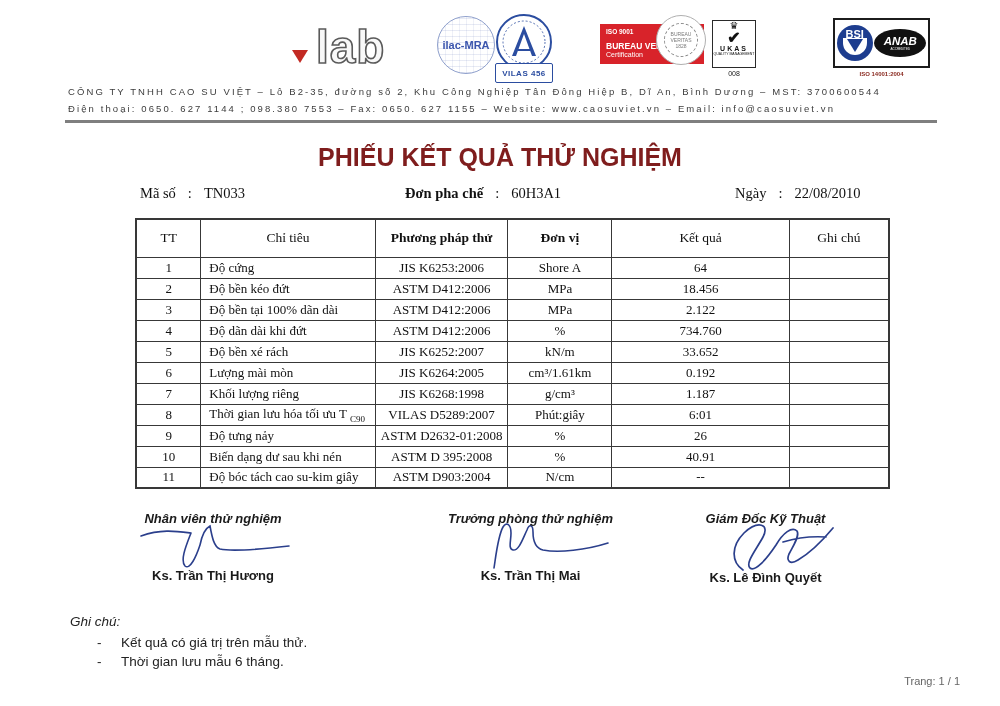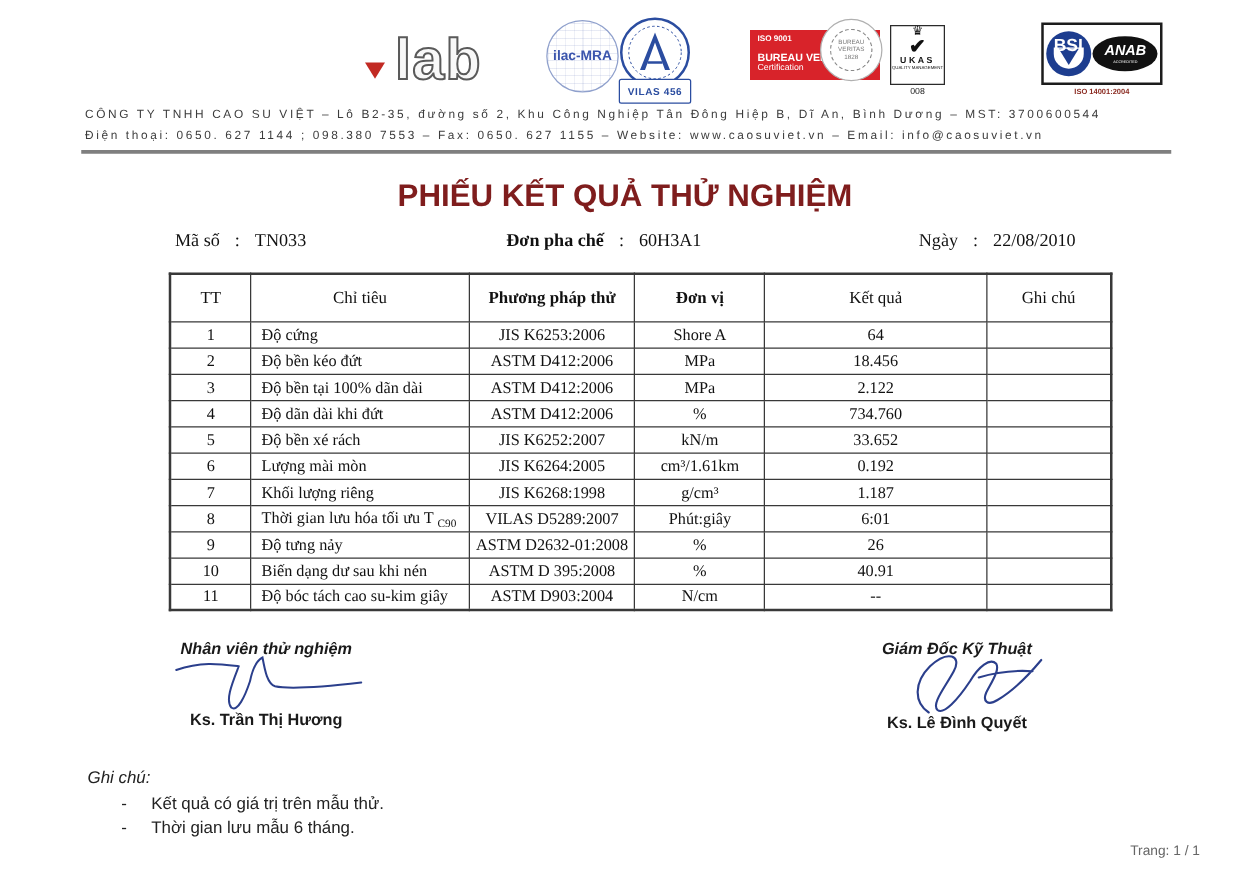--- a/index.html
+++ b/index.html
@@ -48,21 +48,21 @@
   .ukas .check { font-size:16px; line-height:14px; font-weight:bold; }
   .ukas .nm { font-size:7px; font-weight:bold; letter-spacing:2px; }
   .ukas .qm { font-size:3.5px; }
   .ukas-num { position:absolute; left:712px; top:70px; width:44px; text-align:center;
               font-family:"Liberation Sans", sans-serif; font-size:7px; color:#222; }
 
   .bsi-box { position:absolute; left:833px; top:18px; width:97px; height:50px; border:2px solid #1c1c1c;
              background:#fff; display:flex; align-items:center; justify-content:space-evenly; }
   .bsi-mark { position:relative; width:36px; height:36px; border-radius:50%; background:#1d3d8f; }
   .bsi-mark .bsi-t { position:absolute; top:3px; width:100%; text-align:center; color:#fff;
-                     font-family:"Liberation Sans", sans-serif; font-weight:bold; font-size:14px; }
+                     font-family:"Liberation Sans", sans-serif; font-weight:bold; font-size:11px; }
   .bsi-mark .bsi-w { position:absolute; left:6px; top:13px; width:24px; height:17px; background:#fff;
                      border-radius:0 0 12px 12px; }
   .bsi-mark .bsi-v { position:absolute; left:10px; top:14px; width:0; height:0;
                      border-left:8px solid transparent; border-right:8px solid transparent;
                      border-top:13px solid #1d3d8f; }
   .anab-mark { width:52px; height:28px; background:#111; border-radius:50%; display:flex; flex-direction:column;
                align-items:center; justify-content:center; color:#fff;
                font-family:"Liberation Sans", sans-serif; }
   .anab-mark .anab-t { font-weight:bold; font-style:italic; font-size:11.5px; line-height:11px; }
   .anab-mark .anab-s { font-size:3px; }
@@ -303,20 +303,27 @@
     </table>
 
   <div class="sig sig1">
     <div class="role">Nhân viên thử nghiệm</div>
     <svg width="180" height="52" viewBox="0 0 180 52">
       <path d="M18,16 C38,9 52,11 68,13 M68,13 C63,26 57,40 62,46 C67,50 73,37 77,25 M77,25 C79,15 83,8 87,6 C89,17 91,27 97,29 C110,32 140,29 166,26" fill="none" stroke="#2b3f8c" stroke-width="1.6" stroke-linecap="round"></path>
     </svg>
     <div class="name">Ks. Trần Thị Hương</div>
   </div>
 
+  <div class="sig sig2">
+    <div class="role">Trưởng phòng thử nghiệm</div>
+    <svg width="190" height="52" viewBox="0 0 190 52">
+      <path d="M58,48 C60,35 62,16 67,7 C71,1 75,5 75,13 C75,21 72,29 77,30 C83,31 87,18 91,10 C93,4 97,4 97,12 C97,20 99,28 107,30 C123,33 150,30 172,23" fill="none" stroke="#2b3f8c" stroke-width="1.6" stroke-linecap="round"></path>
+    </svg>
+    <div class="name">Ks. Trần Thị Mai</div>
+  </div>
 
   <div class="sig sig3">
     <div class="role">Giám Đốc Kỹ Thuật</div>
     <svg width="190" height="54" viewBox="0 0 190 54">
       <path d="M72,50 C60,42 60,26 73,13 C87,0 99,4 92,17 C85,30 74,43 79,48 C84,52 95,40 105,25 C112,13 121,6 126,11 C129,16 122,26 118,34 C115,41 119,45 127,40 C139,33 152,20 162,8 M112,22 C125,18 140,16 155,17" fill="none" stroke="#2b3f8c" stroke-width="1.7" stroke-linecap="round"></path>
     </svg>
     <div class="name">Ks. Lê Đình Quyết</div>
   </div>
 
   <div class="notes-title">Ghi chú:</div>

